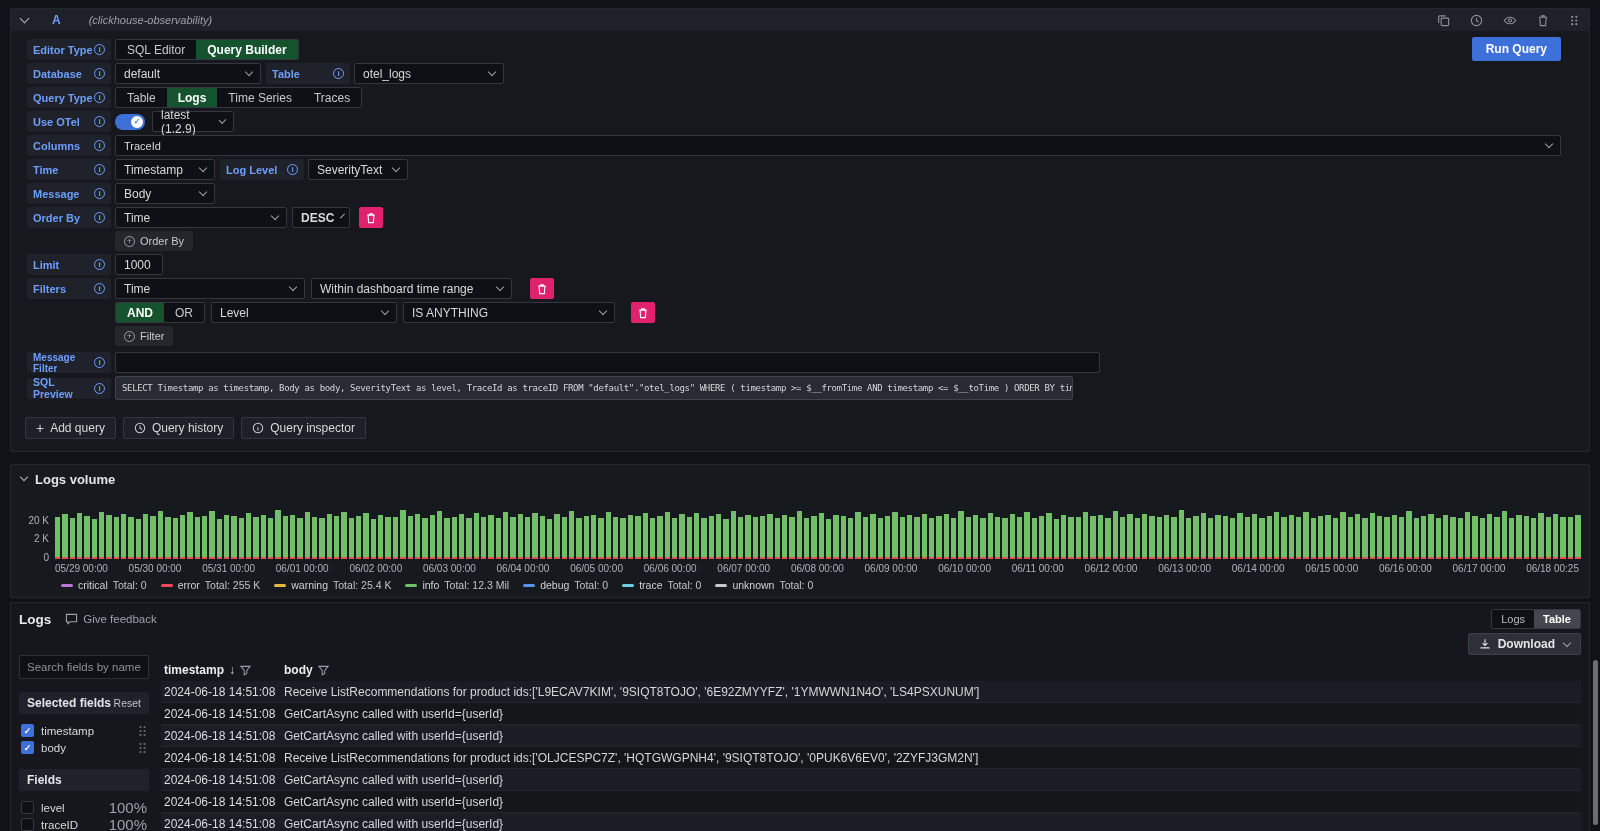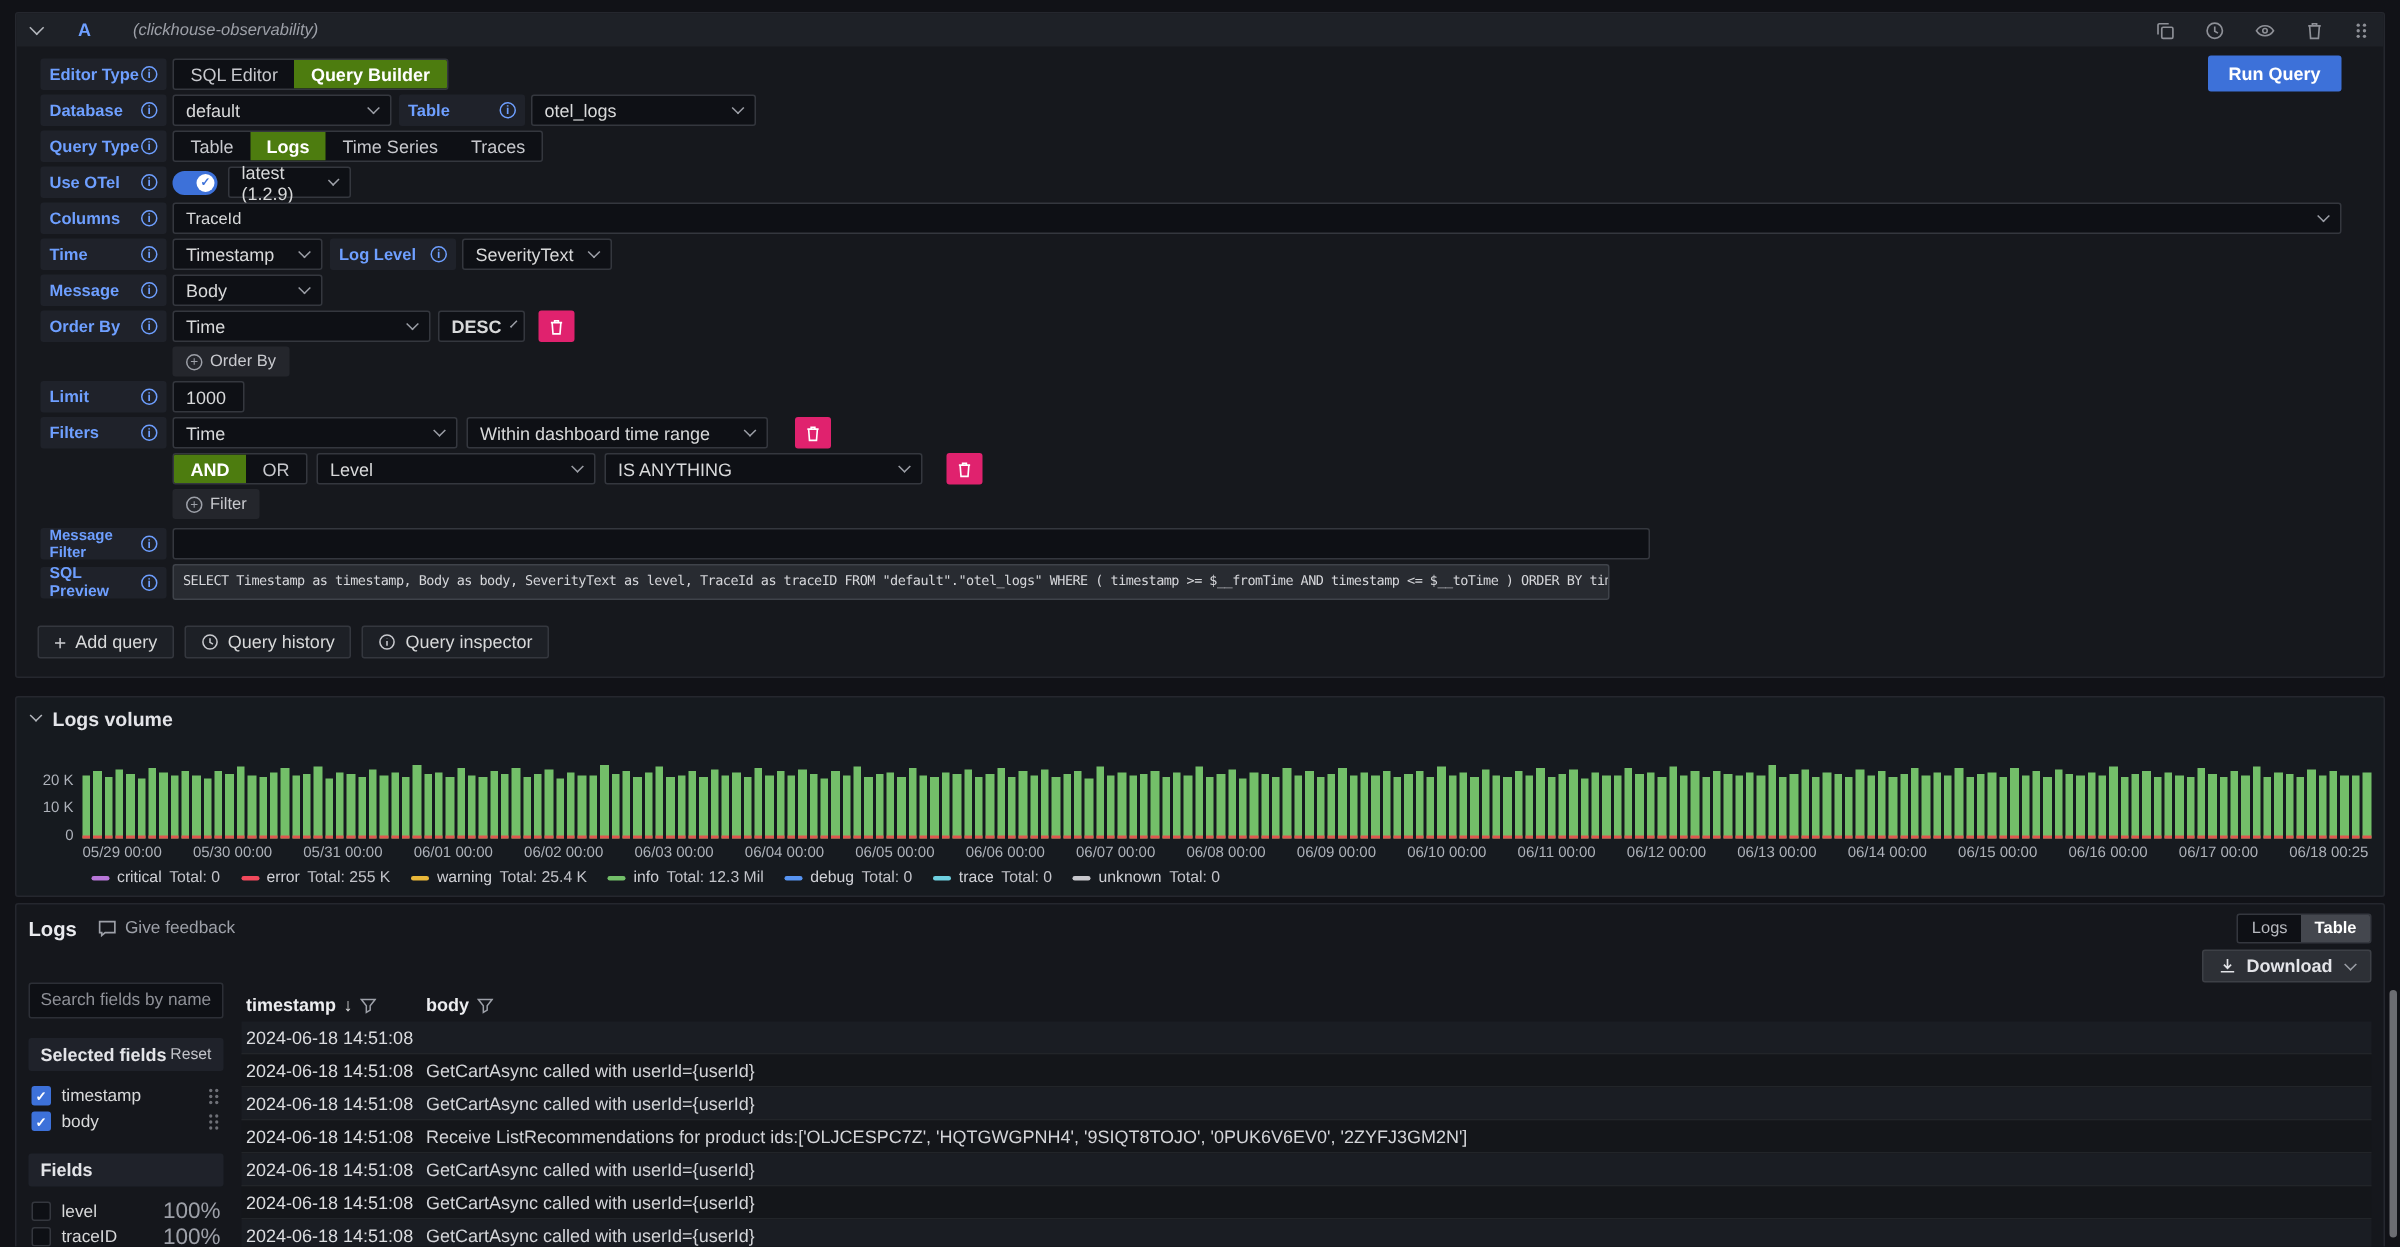--- a/index.html
+++ b/index.html
@@ -34,21 +34,21 @@
   .info { width:11px; height:11px; min-width:11px; border:1px solid currentColor; border-radius:50%;
     font-size:8px; font-weight:700; display:inline-flex; align-items:center; justify-content:center; }
 
   .ctl { background:#0e1015; border:1px solid #34373e; border-radius:2px; height:21px;
     display:flex; align-items:center; padding:0 8px; font-size:12px; color:#d8d9da; gap:8px; }
   .ctl .chev { margin-left:auto; }
   input.ctl { outline:none; font-family:inherit; }
 
   .seg { display:flex; background:#0e1015; border:1px solid #34373e; border-radius:2px; height:21px; overflow:hidden; }
   .seg .opt { display:flex; align-items:center; padding:0 11px; font-size:12px; color:#c7c8cd; cursor:pointer; white-space:nowrap; }
-  .seg .opt.sel { background:#4d7c0f; color:#fff; font-weight:600; }
+  .seg .opt.sel { background:#14532d; color:#fff; font-weight:600; }
 
   .toggle { width:30px; height:16px; background:#3d71d9; border-radius:9px; position:relative; cursor:pointer; }
   .toggle .knob { position:absolute; right:2px; top:2px; width:12px; height:12px; background:#fff;
     border-radius:50%; color:#3d71d9; font-size:8px; display:flex; align-items:center; justify-content:center; font-weight:700; }
 
   .btn-danger { width:24px; height:21px; background:#e0226e; border:none; border-radius:2px;
     display:flex; align-items:center; justify-content:center; cursor:pointer; margin-left:9px; }
   .btn-ghost { background:#24262c; border:none; border-radius:2px; height:20px; padding:0 9px;
     color:#c8c9ce; font-size:11px; display:inline-flex; align-items:center; gap:5px; cursor:pointer; font-family:inherit; }
   .pluscirc { width:11px; height:11px; border:1px solid #9da0a8; border-radius:50%; font-size:9px;
@@ -391,21 +391,21 @@
   </div>
 
   <div class="vol-panel">
     <div class="vol-title">
       <span class="collapse-ar" style="width:6px;height:6px"></span>
       <span>Logs volume</span>
     </div>
     <div class="chart">
       <div class="ylabels">
         <span style="top:13px">20 K</span>
-        <span style="top:31px">10 K</span>
+        <span style="top:31px">2 K</span>
         <span style="top:50px">0</span>
       </div>
       <div class="plot">
         <div class="bars" id="bars">
             <div class="bar" style="height: 42px;"></div>
             <div class="bar" style="height: 45px;"></div>
             <div class="bar" style="height: 41px;"></div>
             <div class="bar" style="height: 46px;"></div>
             <div class="bar" style="height: 43px;"></div>
             <div class="bar" style="height: 40px;"></div>
@@ -766,20 +766,21 @@
           <div class="th-body">
             <span>body</span>
             <svg width="11" height="11" viewBox="0 0 12 12" fill="none" stroke="#9da0a8" stroke-width="1.1">
                 <path d="M1 1.5h10L7.4 6v3.2l-2.8 1.6V6L1 1.5z"></path>
               </svg>
           </div>
         </div>
         <div id="log-rows">
             <div class="trow">
               <div class="td-ts">2024-06-18 14:51:08</div>
+              <div class="td-body">Receive ListRecommendations for product ids:['L9ECAV7KIM', '9SIQT8TOJO', '6E92ZMYYFZ', '1YMWWN1N4O', 'LS4PSXUNUM']</div>
             </div>
             <div class="trow">
               <div class="td-ts">2024-06-18 14:51:08</div>
               <div class="td-body">GetCartAsync called with userId={userId}</div>
             </div>
             <div class="trow">
               <div class="td-ts">2024-06-18 14:51:08</div>
               <div class="td-body">GetCartAsync called with userId={userId}</div>
             </div>
             <div class="trow">

